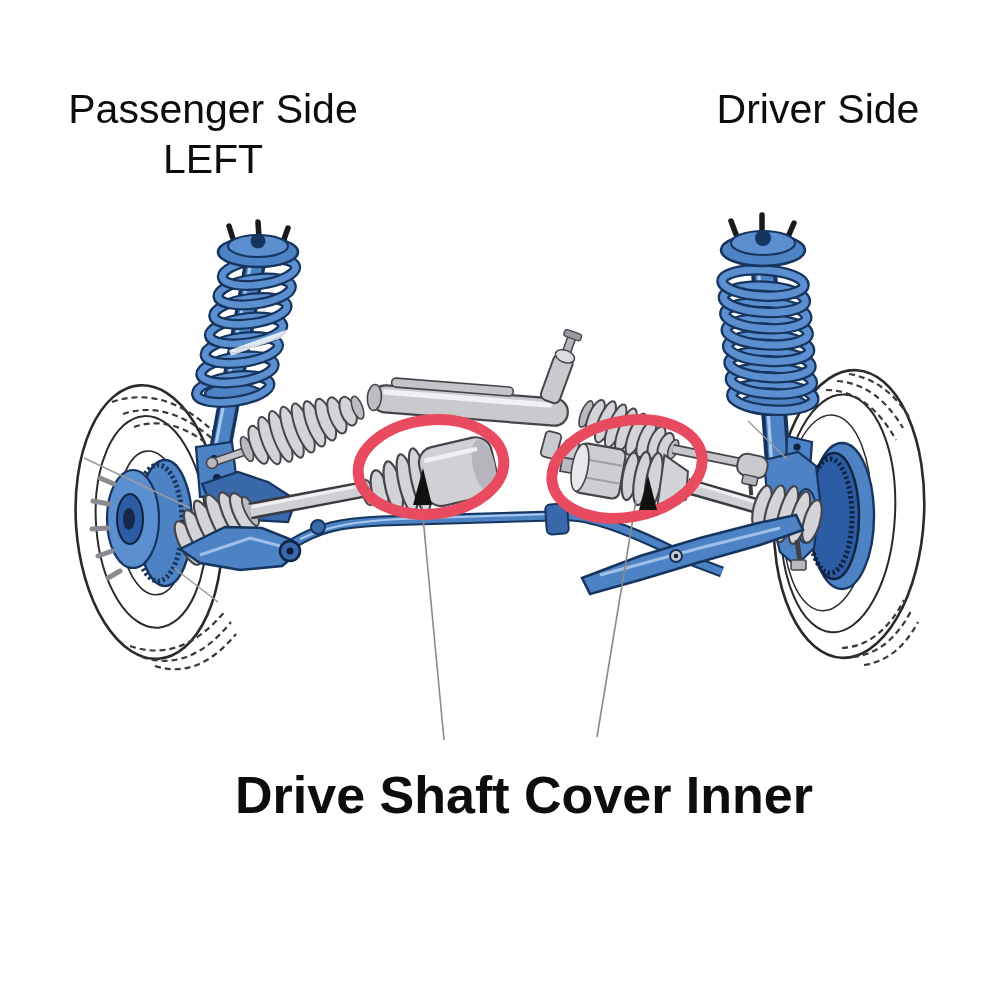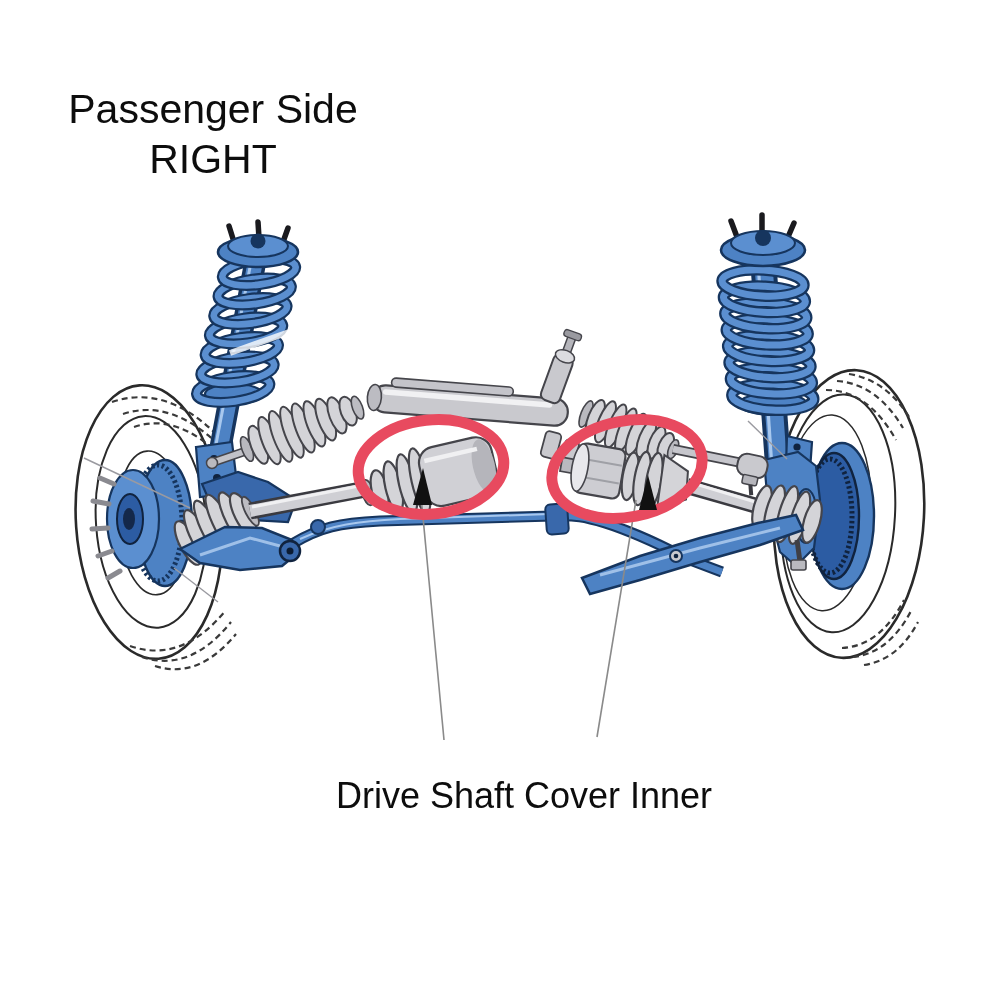--- a/index.html
+++ b/index.html
@@ -2,21 +2,21 @@
 <html style="--text-black: #0d0d0d;"><head>
 <meta charset="utf-8">
 <style>
   html,body{margin:0;padding:0;background:#fff;}
   .stage{position:relative;width:1000px;height:1000px;background:#fff;overflow:hidden;
          font-family:"Liberation Sans", sans-serif;}
   .caption{position:absolute;text-align:center;color:var(--text-black,#0d0d0d);
            transform:translateX(-50%);white-space:nowrap;}
   .caption .l1,.caption .l2{display:block;}
   .cap-top{font-size:41px;line-height:50px;font-weight:500;}
-  .cap-bottom{font-size:36px;line-height:51px;font-weight:400;}
+  .cap-bottom{font-size:52px;line-height:51px;font-weight:700;}
   #passenger-label{left:213px;top:84px;}
   #driver-label{left:818px;top:84px;}
   #part-label{left:524px;top:770px;}
   svg{position:absolute;left:0;top:0;}
   .outline{stroke:#2a2a2a;fill:#fff;}
   .blue{fill:#4d82c4;stroke:#16355e;}
   .blue-deep{fill:#2c5ca3;stroke:#10233f;}
   .blue-mid{fill:#3968ab;stroke:#16355e;}
   .gray{fill:#d4d4d8;stroke:#45454b;}
   .gray2{fill:#c9c9ce;stroke:#45454b;}
@@ -326,20 +326,21 @@
         <line x1="636" y1="500" x2="597" y2="737" stroke="#8a8a8a" stroke-width="1.6"></line>
         <ellipse cx="431" cy="467" rx="73" ry="47" transform="rotate(-6 431 467)" fill="none" stroke="#e84a5f" stroke-width="11"></ellipse>
         <ellipse cx="627" cy="469" rx="76" ry="48" transform="rotate(-11 627 469)" fill="none" stroke="#e84a5f" stroke-width="11"></ellipse>
         <polygon points="423,468 413,505 432,505" fill="#111111"></polygon>
         <polygon points="648,475 639,510 657,510" fill="#111111"></polygon>
       </g>
   </svg>
 
   <div class="caption cap-top" id="passenger-label">
     <span class="l1">Passenger Side</span>
-    <span class="l2">RIGHT</span>
+    <span class="l2">LEFT</span>
   </div>
   <div class="caption cap-top" id="driver-label">
+    <span class="l1">Driver Side</span>
   </div>
   <div class="caption cap-bottom" id="part-label">
     <span class="l1">Drive Shaft Cover Inner</span>
   </div>
 </div>
 
 </body></html>

